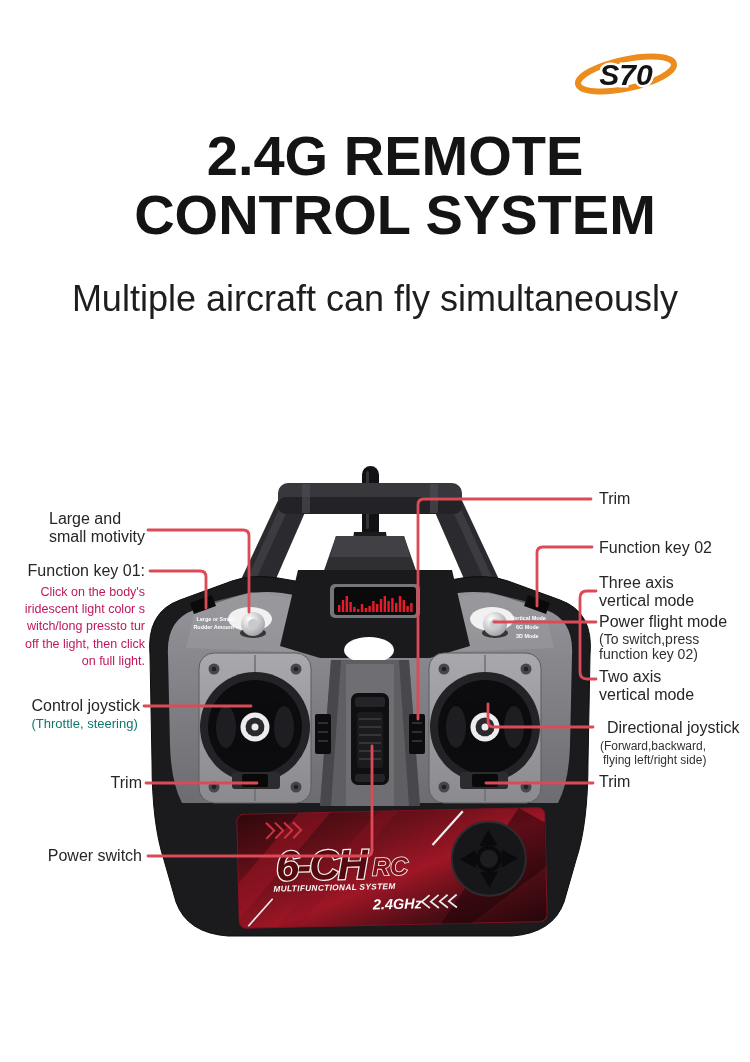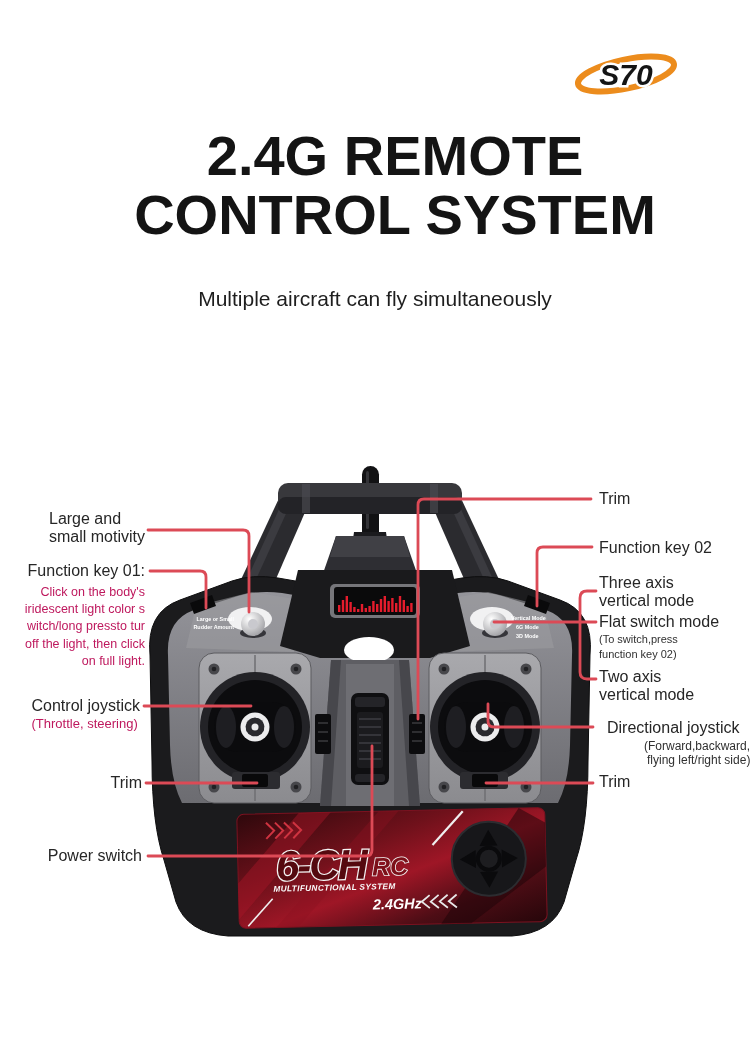--- a/index.html
+++ b/index.html
@@ -8,29 +8,29 @@
     font-family:"Liberation Sans",sans-serif;
   }
   
   #logo{position:absolute;left:566px;top:44px;width:120px;height:60px;}
   #title{
     position:absolute;left:0;top:126px;width:750px;text-align:center;
     font-weight:bold;font-size:56px;line-height:59px;color:#141414;letter-spacing:0px;margin-left:20px;
   }
   #subtitle{
     position:absolute;left:0;top:282px;width:750px;text-align:center;
-    font-size:21px;line-height:33px;color:#1e1e1e;
+    font-size:36px;line-height:33px;color:#1e1e1e;
   }
   
   #diagram{position:absolute;left:0;top:0;width:750px;height:1062px;}
   .lab{position:absolute;color:#262626;font-size:16px;line-height:18px;white-space:nowrap;}
   .lab.rt{}
-  .lab .sub{font-size:13px;color:#be185d;}
+  .lab .sub{font-size:13px;color:#0f766e;}
   .lab-xs{position:absolute;color:#be185d;font-size:12.5px;line-height:17.2px;text-align:right;white-space:nowrap;}
-  .lab-sub{position:absolute;color:#303030;font-size:11px;line-height:15px;white-space:nowrap;}
+  .lab-sub{position:absolute;color:#303030;font-size:14px;line-height:15px;white-space:nowrap;}
 </style>
 </head>
 <body>
 
 <div id="canvas">
 
   <svg id="logo" viewBox="0 0 120 60">
     <ellipse cx="60" cy="30" rx="49" ry="14.5" fill="none" stroke="#ec8c1d" stroke-width="6" transform="rotate(-12 60 30)"></ellipse>
     <text x="60" y="41" text-anchor="middle" font-size="30" font-weight="bold" font-style="italic" fill="#141414" stroke="#ffffff" stroke-width="5" paint-order="stroke">S70</text>
   </svg>
@@ -278,36 +278,36 @@
   <div class="lab" style="top:539px;left:599px;">
     <div>Function key 02</div>
   </div>
 
   <div class="lab" style="top:574px;left:599px;">
     <div>Three axis</div>
     <div>vertical mode</div>
   </div>
 
   <div class="lab" style="top:613px;left:599px;">
-    <div>Flat switch mode</div>
+    <div>Power flight mode</div>
   </div>
   <div class="lab-sub" style="top:632px;left:599px;">
     <div>(To switch,press</div>
     <div>function key 02)</div>
   </div>
 
   <div class="lab" style="top:668px;left:599px;">
     <div>Two axis</div>
     <div>vertical mode</div>
   </div>
 
   <div class="lab" style="top:719px;left:599px;margin-left:8px;">
     <div>Directional joystick</div>
   </div>
-  <div class="lab-sub" style="top:739px;left:600px;font-size:12px;line-height:14px;margin-left:44px;">
+  <div class="lab-sub" style="top:739px;left:600px;font-size:12px;line-height:14px;">
     <div>(Forward,backward,</div>
     <div style="padding-left:3px;">flying left/right side)</div>
   </div>
 
   <div class="lab" style="top:773px;left:599px;">
     <div>Trim</div>
   </div>
 
 </div>
 

